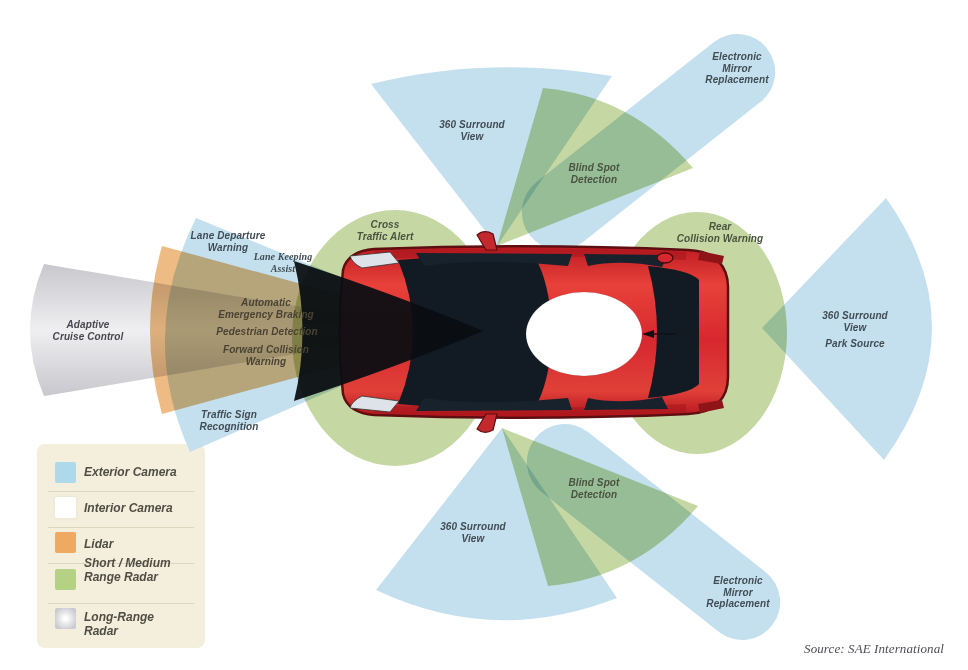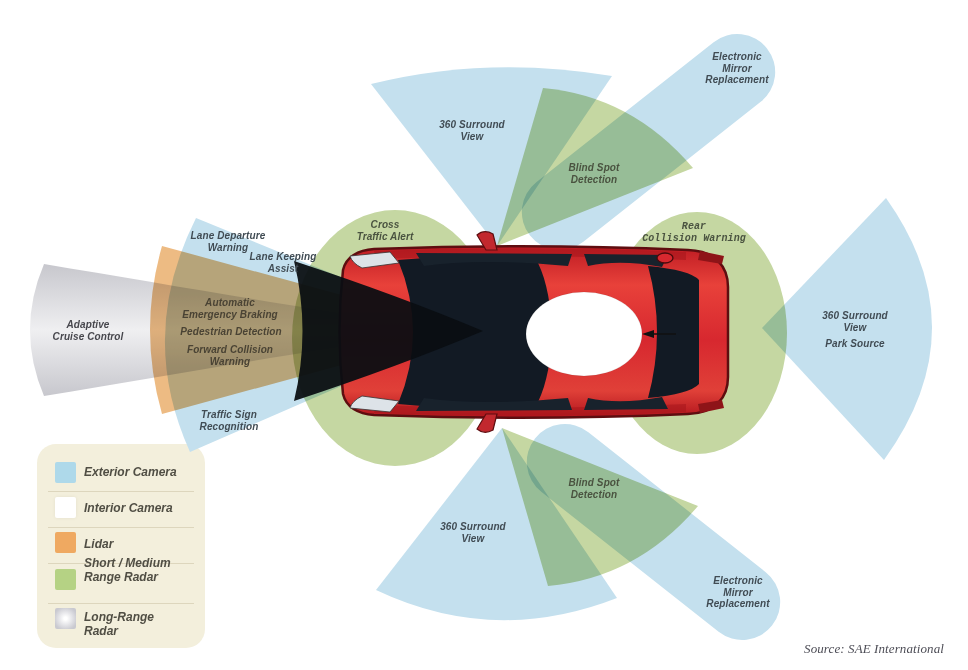--- a/index.html
+++ b/index.html
@@ -5,46 +5,46 @@
   html,body{margin:0;padding:0;background:#fff;}
   #stage{position:relative;width:968px;height:670px;background:#ffffff;overflow:hidden;
          font-family:"Liberation Sans",sans-serif;}
   #diagram-svg{position:absolute;left:0;top:0;z-index:2;pointer-events:none;}
 
   
   .lbl{position:absolute;z-index:3;transform:translate(-50%,-50%);text-align:center;
        font:italic bold 10px/1.15 "Liberation Sans",sans-serif;color:#414c54;
        white-space:pre-line;letter-spacing:.1px;}
   .c-green{color:#4a5340;}
-  .c-olive{color:#4a4334;}
+  .c-olive{color:#4a4334;margin-left:36px;}
   .c-gray{color:#47474d;}
   .p-emr-top{left:737px;top:68px;}
   .p-srd-top{left:472px;top:130px;}
   .p-bsd-top{left:594px;top:173px;}
   .p-cta{left:385px;top:230px;}
-  .p-rcw{left:694px;top:232px;font-family:Liberation Mono, monospace;}
+  .p-rcw{left:720px;top:232px;}
   .p-ldw{left:228px;top:241px;}
-  .p-lka{left:283px;top:262px;}
+  .p-lka{left:283px;top:262px;font-family:Liberation Serif, serif;}
   .p-aeb{left:230px;top:308px;}
   .p-pd{left:231px;top:332px;text-align:center;}
   .p-fcw{left:230px;top:355px;}
   .p-acc{left:88px;top:330px;font-style:italic;}
   .p-tsr{left:229px;top:420px;}
   .p-srd-r{left:855px;top:321px;}
   .p-pa{left:855px;top:344px;}
   .p-bsd-b{left:594px;top:488px;}
   .p-srd-b{left:473px;top:532px;}
   .p-emr-b{left:738px;top:592px;}
   .p-oval{left:584px;top:331px;line-height:16.5px;font-size:10px;color:#32323c;width:130px;}
   .p-src{left:874px;top:649px;font:italic 13px/1.1 "Liberation Serif",serif;color:#4c4c55;
          white-space:nowrap;}
 
   
   #legend{position:absolute;left:37px;top:444px;width:168px;height:204px;z-index:1;
-          background:#f3efdc;border-radius:19px;}
+          background:#f3efdc;border-radius:8px;}
   .lrow{position:absolute;left:0;top:0;width:100%;}
   .lsw{position:absolute;left:18px;width:21px;height:21px;border-radius:2px;}
   .lsw-blue{background:#aed9ea;}
   .lsw-white{background:#ffffff;box-shadow:0 0 4px rgba(0,0,0,.06);}
   .lsw-orange{background:#efa961;}
   .lsw-green{background:#b5d284;}
   .lsw-gray{background:radial-gradient(circle,#ffffff 10%,#c9c9d0 80%);}
   .ltx{position:absolute;left:47px;font:italic bold 12px/14px "Liberation Sans",sans-serif;
        color:#504e44;white-space:pre-line;}
   .ldiv{position:absolute;left:11px;width:146px;height:0;border-top:1px solid #ddd6bd;}

